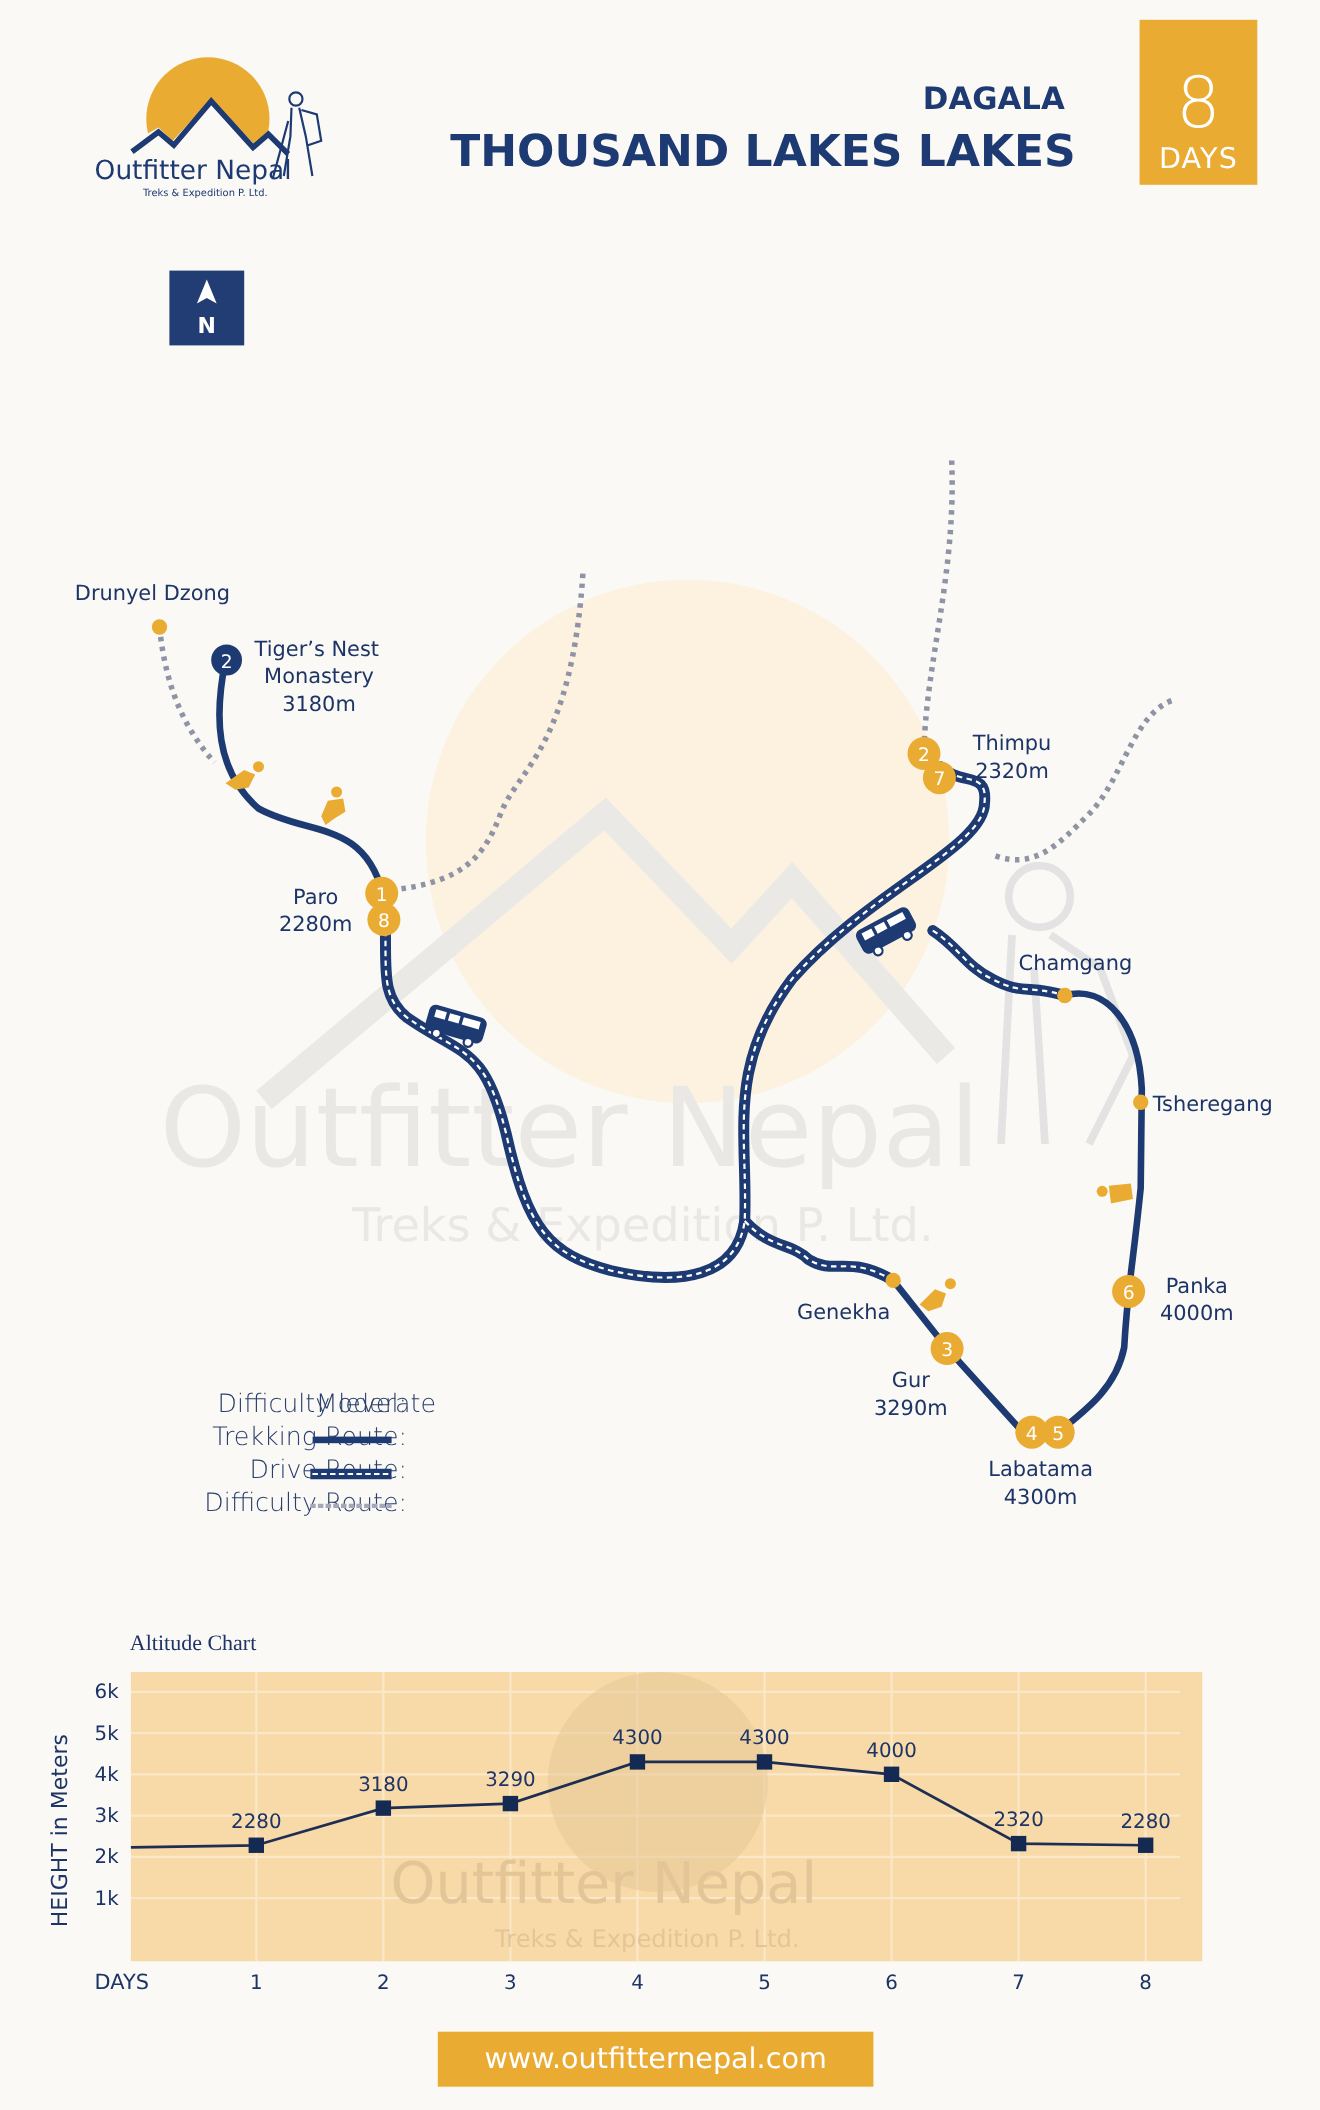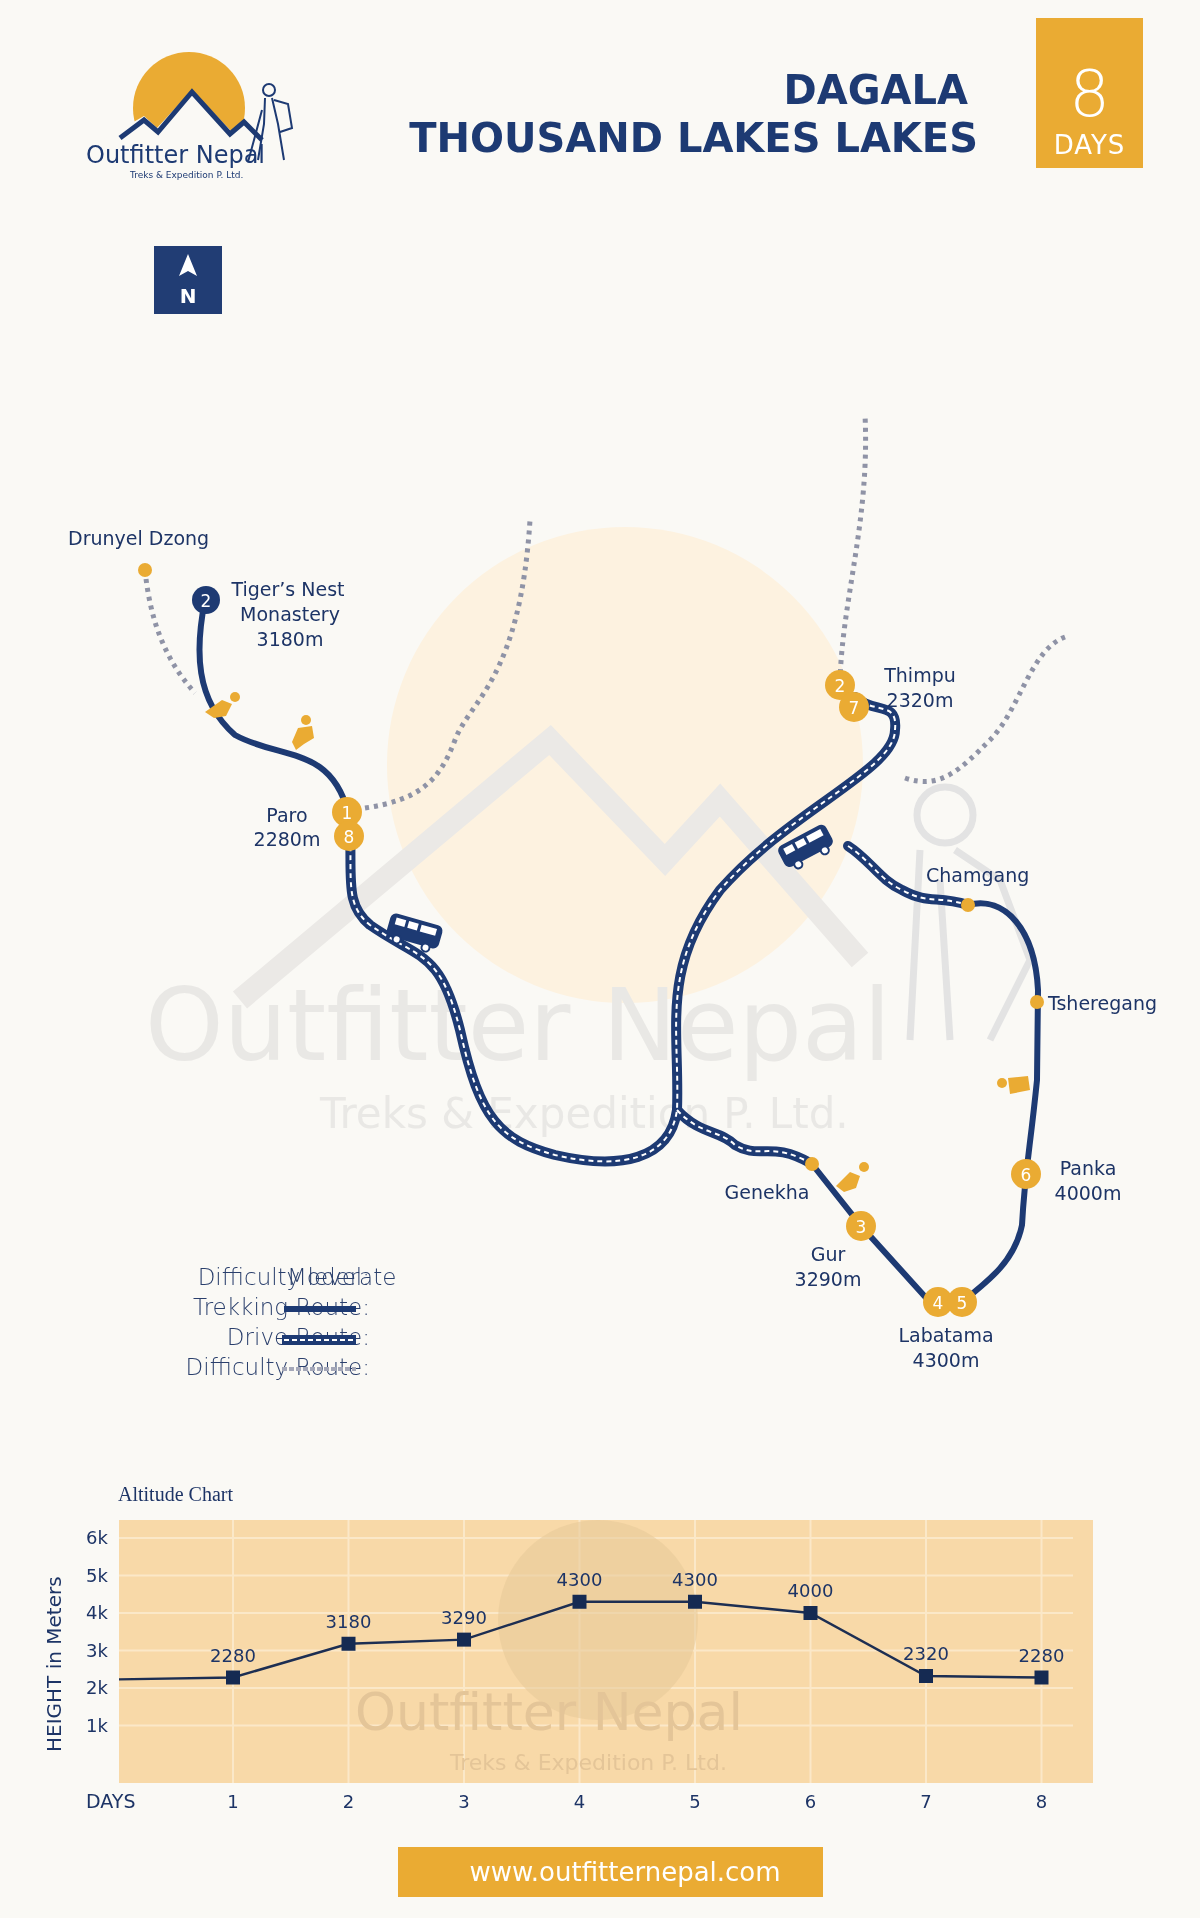--- a/index.html
+++ b/index.html
@@ -1,36 +1,36 @@
 <!DOCTYPE html>
 <html><head>
 <meta charset="utf-8">
 <style>
   html,body{margin:0;padding:0;}
   body{width:1200px;height:1918px;background:#faf9f5;position:relative;overflow:hidden;font-family:"DejaVu Sans","Liberation Sans",sans-serif;color:#1d3466;}
   .abs{position:absolute;}
   .logo{left:80px;left:82px;top:40px;width:230px;height:140px;}
   .title{right:222px;top:66px;text-align:right;font-family:"DejaVu Sans",sans-serif;font-weight:bold;color:#1d3a73;line-height:48px;}
-  .title .l1{font-size:40px;display:block;padding-right:10px;}
+  .title .l1{font-size:28px;display:block;padding-right:10px;}
   .title .l2{font-size:40px;display:block;}
   .days{left:1036px;top:18px;width:107px;height:150px;background:#eaab33;color:#fff;text-align:center;}
   .days .num{font-size:64px;line-height:64px;margin-top:44px;display:block;font-weight:300;font-family:"DejaVu Sans",sans-serif;}
   .days .lbl{font-size:26px;display:block;margin-top:4px;letter-spacing:1px;}
   .north{left:154px;top:246px;width:68px;height:68px;background:#213d74;color:#fff;text-align:center;}
   .north .n{position:absolute;left:0;right:0;top:38px;font-size:20px;font-weight:bold;}
   svg text{font-family:"DejaVu Sans",sans-serif;}
   .place{font-size:19px;fill:#1d3466;}
   .legend{left:40px;top:1262px;width:330px;font-family:"DejaVu Sans",sans-serif;font-size:23px;color:#2a3f6c;font-weight:300;}
   .legend .row{height:30px;line-height:30px;text-align:right;position:relative;}
   .legend .row .lab{display:inline-block;width:225px;text-align:right;}
   .legend .diff-val{position:absolute;left:246px;top:0;white-space:nowrap;}
   .legend .sw{position:absolute;left:244px;top:13px;width:74px;}
   .chart-title{left:118px;top:1483px;font-size:20px;color:#1d3466;font-family:Liberation Serif, serif;}
   .ylabel{left:52px;top:1580px;font-size:20px;color:#1d3466;transform:rotate(-90deg);transform-origin:left top;white-space:nowrap;}
-  .url{left:398px;top:1847px;width:396px;height:50px;background:#eaab33;color:#fff;text-align:center;line-height:50px;font-size:26px;font-family:"DejaVu Sans",sans-serif;padding-left:29px;}
+  .url{left:398px;top:1847px;width:396px;height:50px;background:#eaab33;color:#fff;text-align:center;line-height:50px;font-size:26px;font-family:"DejaVu Sans",sans-serif;}
 </style>
 </head>
 <body>
 
 <div class="abs logo">
   <svg width="230" height="140" viewBox="0 0 230 140">
     <circle cx="107" cy="68" r="56" fill="#eaab33"></circle>
     <path d="M20,100 L62,76 L75,88 L110,50 L150,92 L162,80 L190,110 L230,110 L230,140 L0,140 L0,100Z" fill="#faf9f5"></path>
     <path d="M38,98 L62,80 L76,92 L110,52 L148,94 L162,82 L180,100" fill="none" stroke="#1d3a73" stroke-width="5" stroke-linejoin="miter"></path>
     <g fill="none" stroke="#1d3a73" stroke-width="2">

